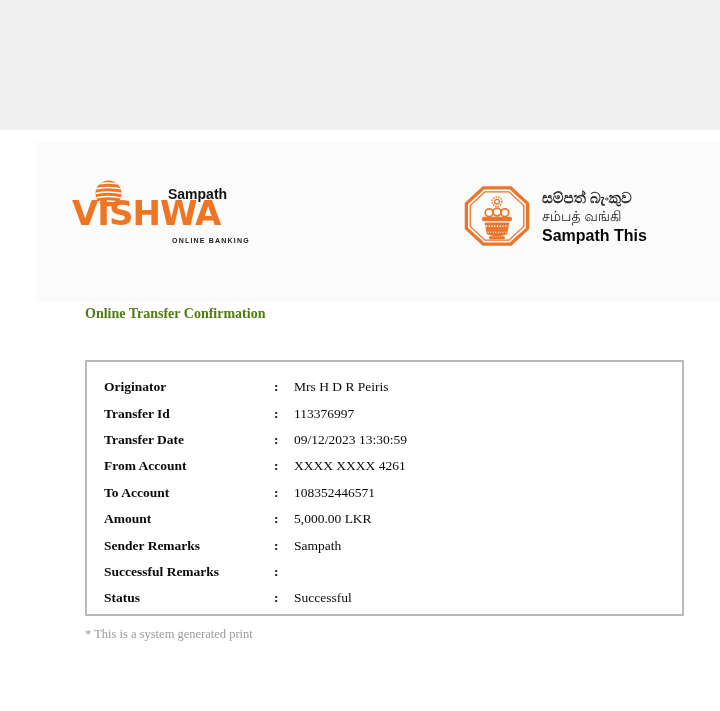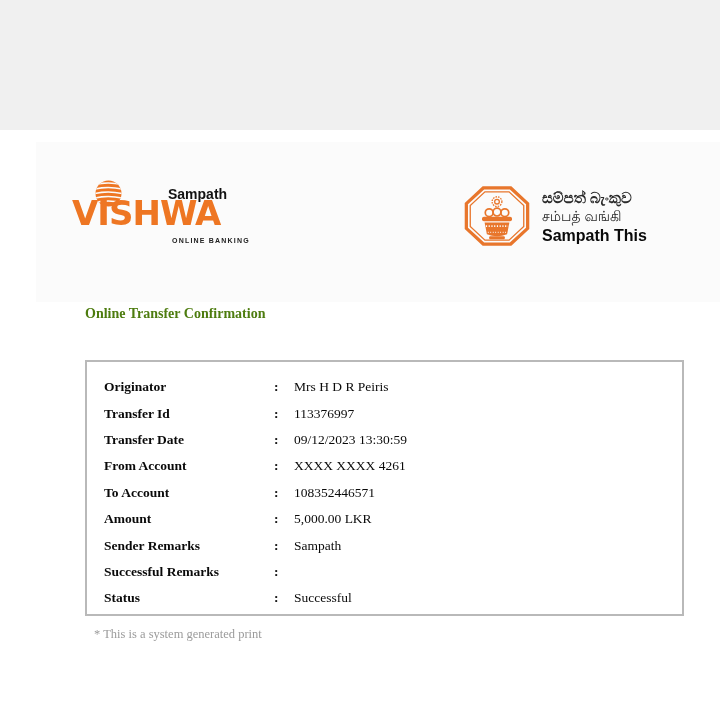--- a/index.html
+++ b/index.html
@@ -33,21 +33,21 @@
 
   
   .details-table { position:absolute; left:85px; top:352px; width:599px; height:256px;
                    border:2px solid #b9b9b9; background:#ffffff; padding:12px 12px 8px 17px;margin-top:8px; }
   .detail-row { display:flex; height:26.4px; align-items:center; font-size:13.5px; color:#0a0a0a; }
   .detail-label { width:170px; font-weight:bold; }
   .detail-separator { width:20px; font-weight:bold; }
   .detail-value { flex:1; }
 
   
-  .footer-note { position:absolute; left:94px; top:627px; font-size:12.5px; color:#9b9b9b; }
+  .footer-note { position:absolute; left:85px; top:627px; font-size:12.5px; color:#9b9b9b; }
 </style>
 </head>
 <body>
 
 <div class="top-band"></div>
 
 <div class="doc-header">
 
   <div class="vishwa-logo">
     <svg class="vishwa-orb" viewBox="0 0 27 27">

